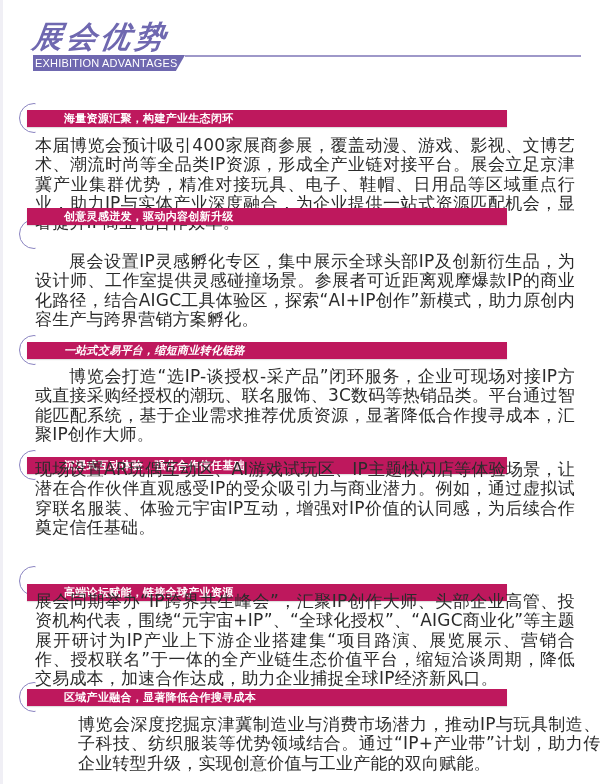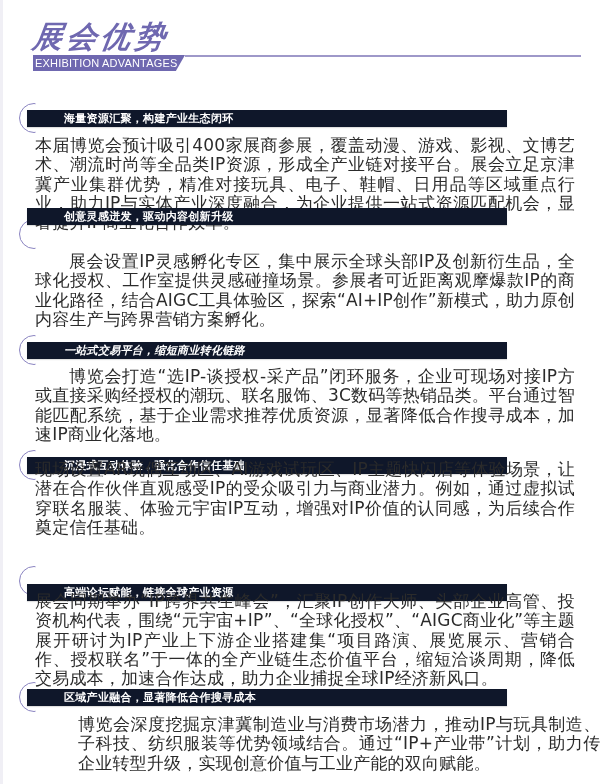--- a/index.html
+++ b/index.html
@@ -17,21 +17,21 @@
     clip-path: polygon(0 0, 100% 0, 94% 100%, 0 100%);
   }
   .subtitle-text {
     position: absolute; left: 35px; top: 56px; font-family: "Liberation Sans", sans-serif; font-size: 11px;
     color: #ffffff; line-height: 14px; letter-spacing: 0.2px;
   }
   .header-line { position: absolute; left: 185px; top: 55px; width: 396px; height: 2px; background: #9e98c9; }
 
   .section { position: absolute; left: 0; width: 600px; }
   .bar {
-    position: absolute; left: 27px; width: 480px; height: 17px; background: #0f172a;
+    position: absolute; left: 27px; width: 480px; height: 17px; background: #be185d;
     box-shadow: 0 1px 1px rgba(0,0,0,0.12);
   }
   .bar-label {
     position: absolute; left: 37px; top: 1px; font-size: 11px; font-weight: bold; color: #ffffff;
     line-height: 16px; white-space: nowrap; letter-spacing: 0.3px;
   }
   .circle {
     position: absolute; left: 19px; width: 30px; height: 30px; border: 1.2px solid #8a84c0;
     border-radius: 50%; box-sizing: border-box; clip-path: inset(0 45% 0 0);
   }
@@ -59,29 +59,29 @@
     <span class="bar-label">海量资源汇聚，构建产业生态闭环</span>
   </div>
   <div class="body-text" style="top:136px;">本届博览会预计吸引400家展商参展，覆盖动漫、游戏、影视、文博艺术、潮流时尚等全品类IP资源，形成全产业链对接平台。展会立足京津冀产业集群优势，精准对接玩具、电子、鞋帽、日用品等区域重点行业，助力IP与实体产业深度融合，为企业提供一站式资源匹配机会，显著提升IP商业化合作效率。</div>
 </div>
 
 <div class="section" style="top:0;">
   <div class="circle" style="top:219px;"></div>
   <div class="bar" style="top:208px;">
     <span class="bar-label">创意灵感迸发，驱动内容创新升级</span>
   </div>
-  <div class="body-text indent" style="top:252px;">展会设置IP灵感孵化专区，集中展示全球头部IP及创新衍生品，全球化授权、工作室提供灵感碰撞场景。参展者可近距离观摩爆款IP的商业化路径，结合AIGC工具体验区，探索“AI+IP创作”新模式，助力原创内容生产与跨界营销方案孵化。</div>
+  <div class="body-text indent" style="top:252px;">展会设置IP灵感孵化专区，集中展示全球头部IP及创新衍生品，为设计师、工作室提供灵感碰撞场景。参展者可近距离观摩爆款IP的商业化路径，结合AIGC工具体验区，探索“AI+IP创作”新模式，助力原创内容生产与跨界营销方案孵化。</div>
 </div>
 
 <div class="section" style="top:0;">
   <div class="circle" style="top:335px;"></div>
   <div class="bar" style="top:342px;font-style:italic;">
     <span class="bar-label">一站式交易平台，缩短商业转化链路</span>
   </div>
-  <div class="body-text indent" style="top:367px;">博览会打造“选IP-谈授权-采产品”闭环服务，企业可现场对接IP方或直接采购经授权的潮玩、联名服饰、3C数码等热销品类。平台通过智能匹配系统，基于企业需求推荐优质资源，显著降低合作搜寻成本，加速IP商业化落地。</div>
+  <div class="body-text indent" style="top:367px;">博览会打造“选IP-谈授权-采产品”闭环服务，企业可现场对接IP方或直接采购经授权的潮玩、联名服饰、3C数码等热销品类。平台通过智能匹配系统，基于企业需求推荐优质资源，显著降低合作搜寻成本，汇聚IP创作大师。</div>
 </div>
 
 <div class="section" style="top:0;">
   <div class="circle" style="top:450px;"></div>
   <div class="bar" style="top:457px;font-family:Liberation Mono, monospace;">
     <span class="bar-label">沉浸式互动体验，强化合作信任基础</span>
   </div>
   <div class="body-text" style="top:460px;">现场设置AR玩偶互动区、AI游戏试玩区、IP主题快闪店等体验场景，让潜在合作伙伴直观感受IP的受众吸引力与商业潜力。例如，通过虚拟试穿联名服装、体验元宇宙IP互动，增强对IP价值的认同感，为后续合作奠定信任基础。</div>
 </div>
 

